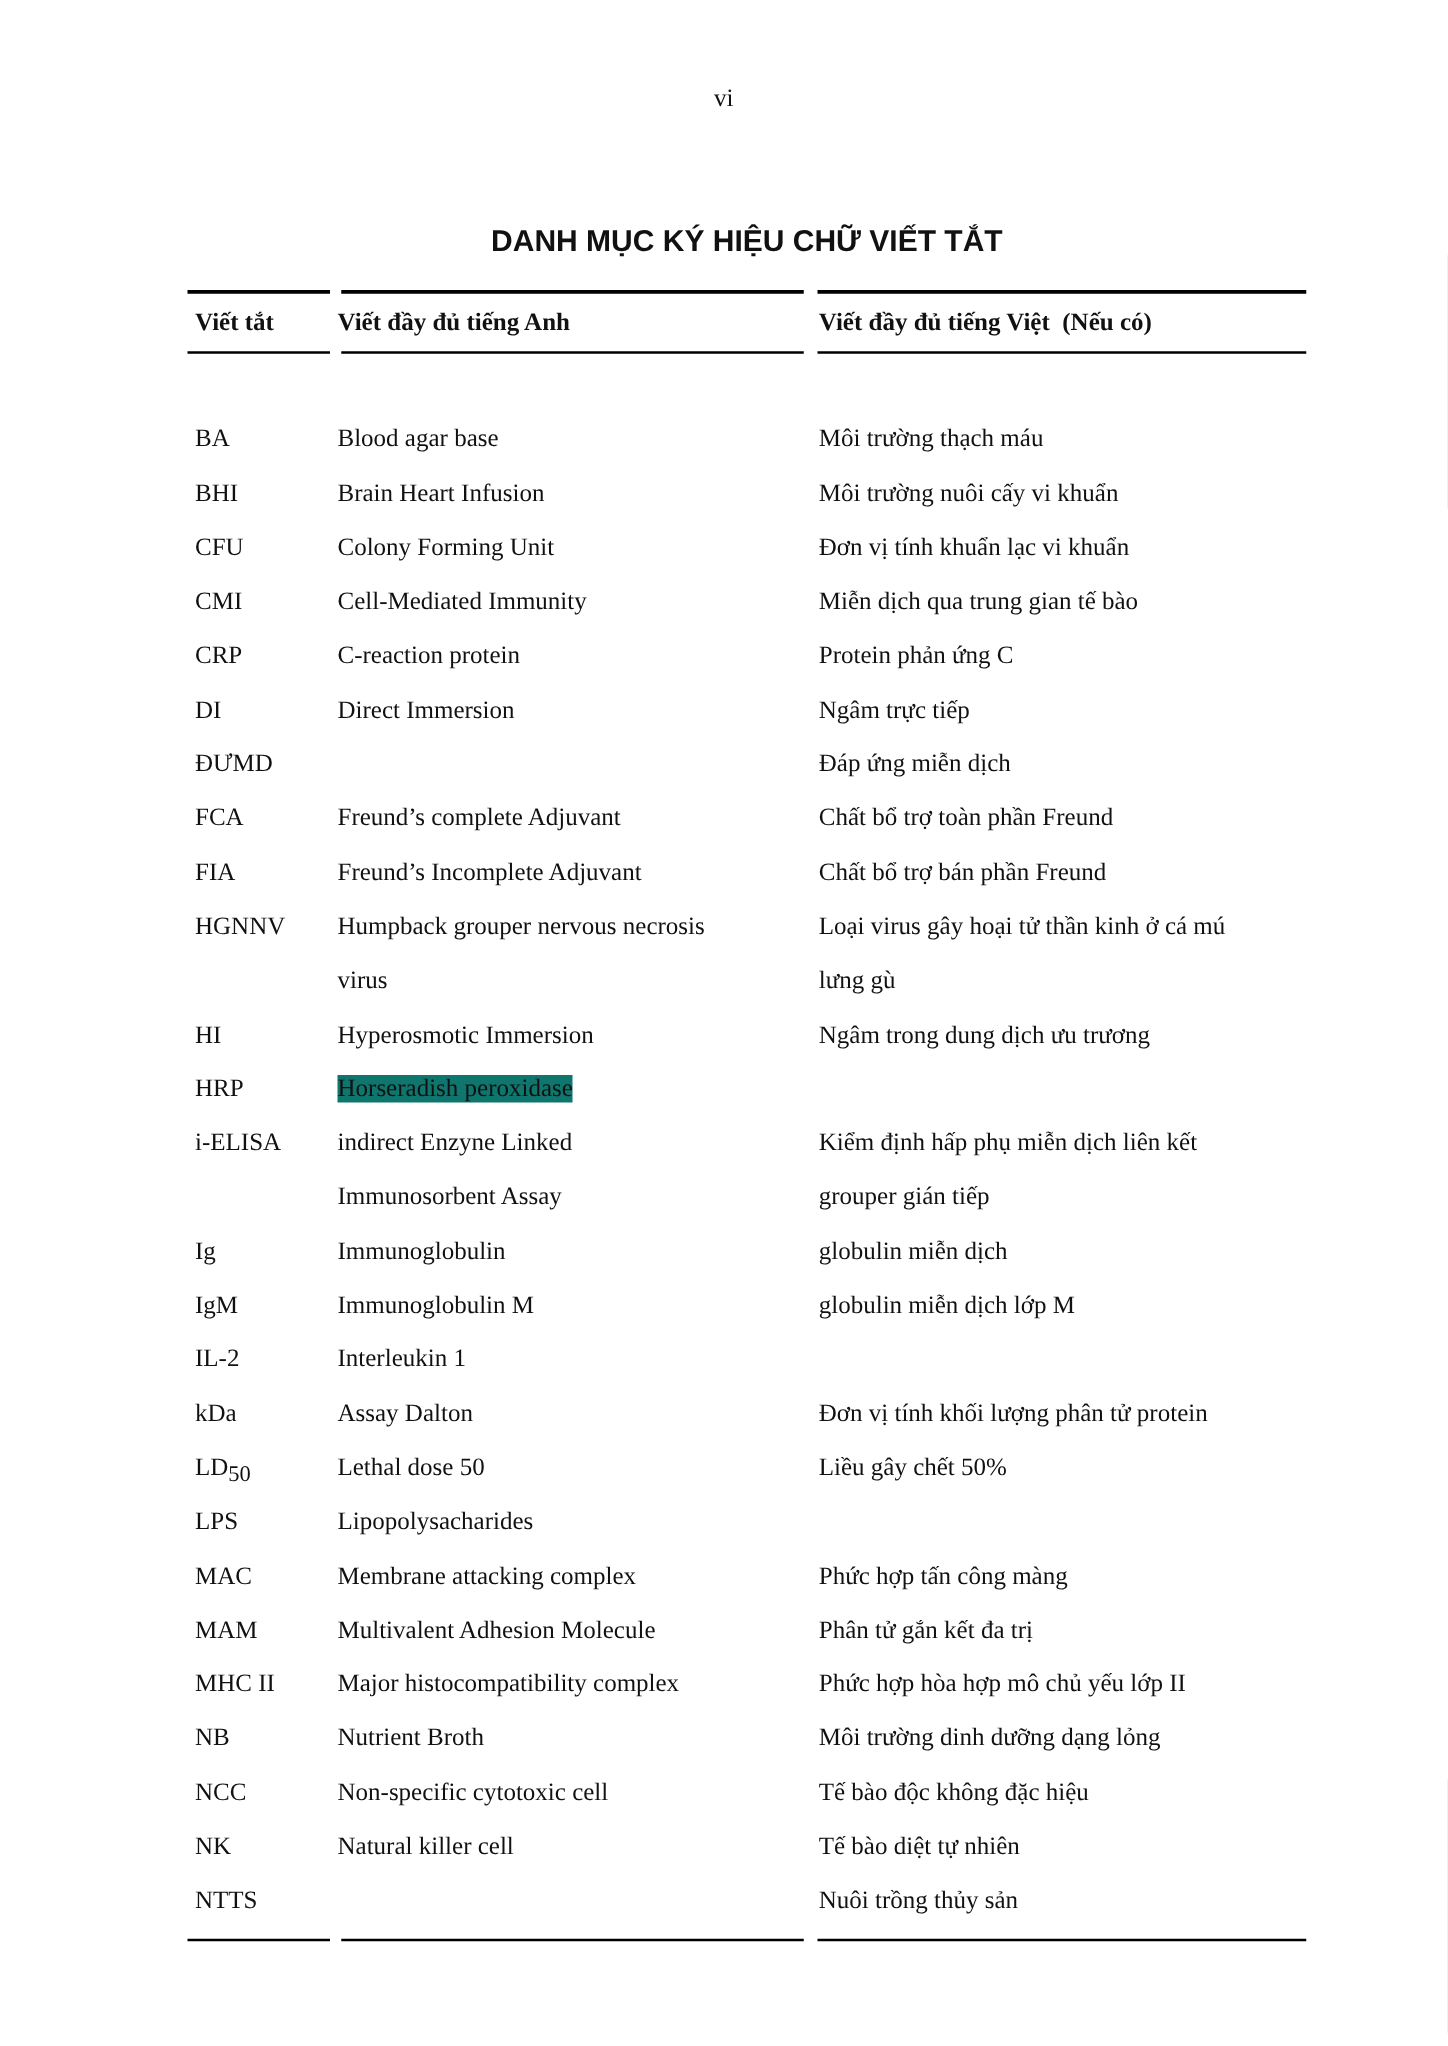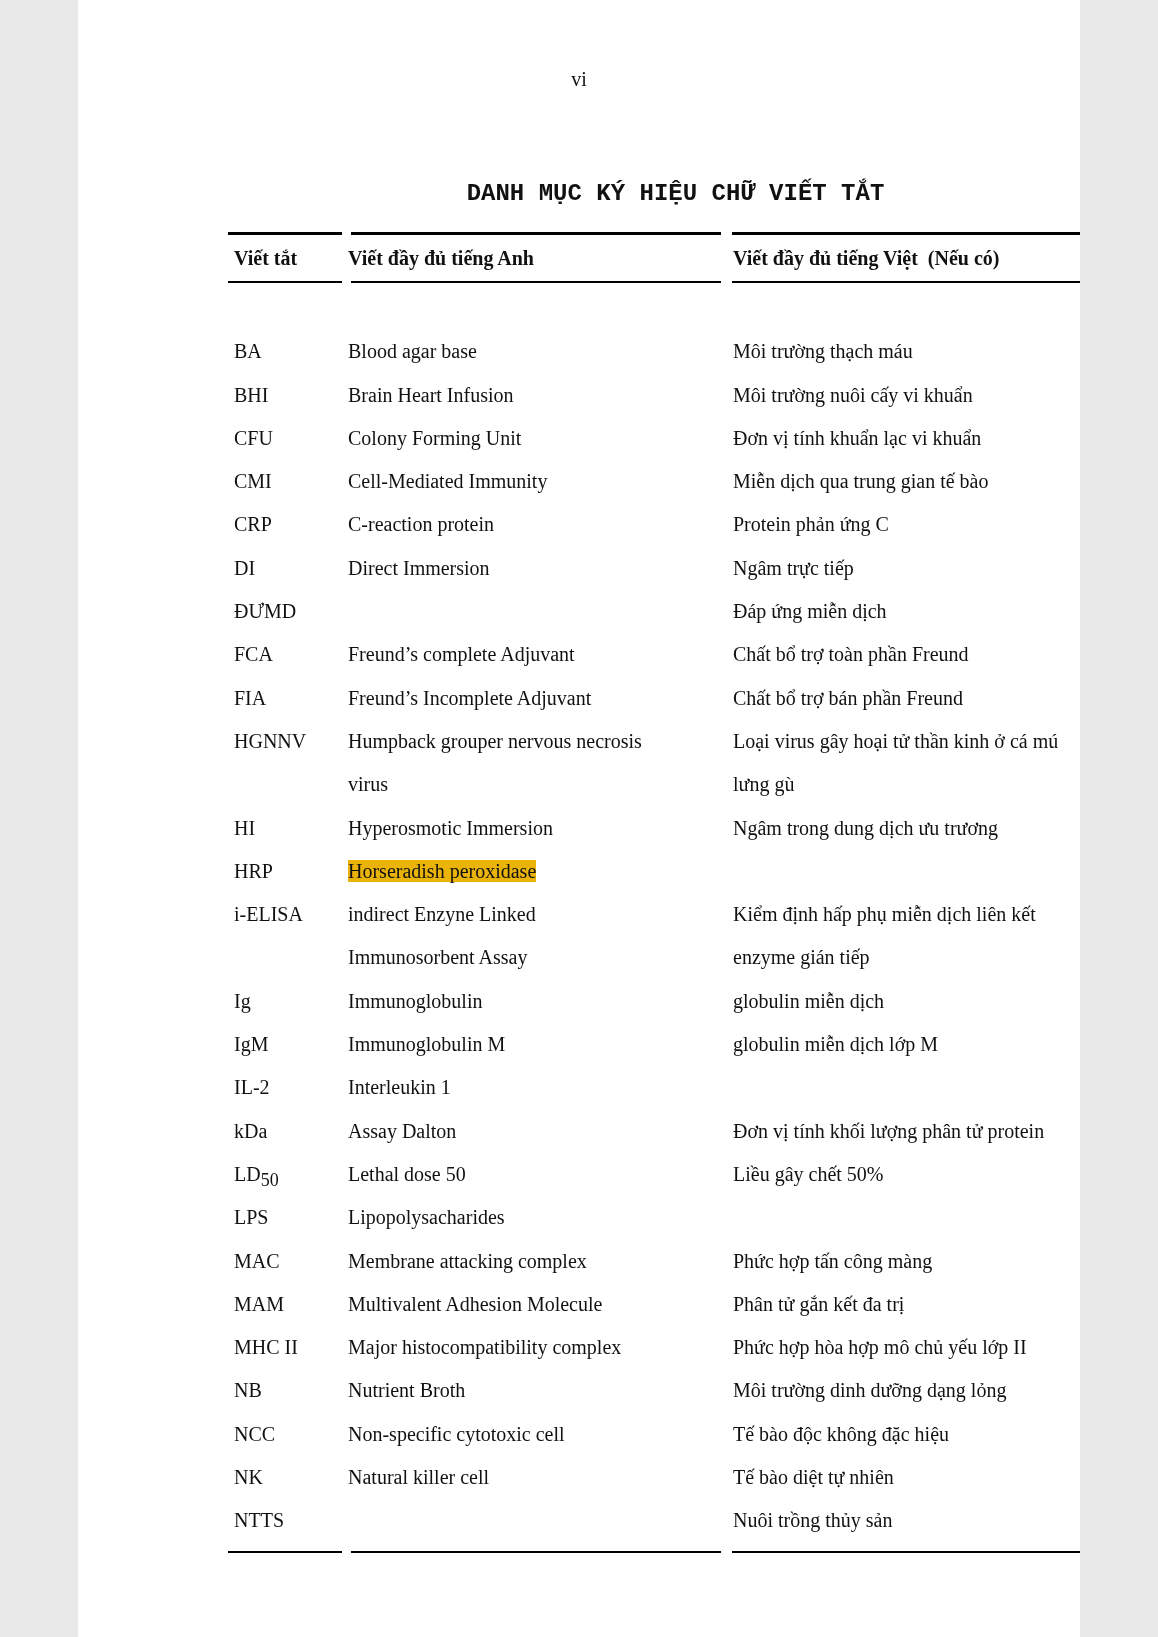--- a/index.html
+++ b/index.html
@@ -1,33 +1,33 @@
 <!DOCTYPE html>
 <html><head>
 <meta charset="utf-8">
 <style>
   html,body { margin:0; padding:0; background:#e8e8e8; }
   .page {
     position:relative;
-    width:1002px; height:1637px;
+    width:1158px; height:1637px;
     background:#ffffff;
     font-family:"Liberation Serif","DejaVu Serif",serif;
     color:#111111;
     overflow:hidden;
     margin:0 auto;
   }
   .pagenum {
     position:absolute; top:68px; left:0; width:100%;
     text-align:center; font-size:20px;
   }
   .title {
     position:absolute; top:180px; left:150px; width:895px;
     margin:0; text-align:center;
     font-size:24px; font-weight:bold;
-    font-family:Liberation Mono, monospace;
+    font-family:Liberation Sans, sans-serif;
   }
   .abbr-table {
     position:absolute; left:150px; top:232px; width:895px;
     font-size:20px;
   }
   .rule { display:flex; }
   .rule .seg { height:2.5px; background:#000; }
   .rule .s1 { width:114px; margin-right:9px; }
   .rule .s2 { width:370px; margin-right:11px; }
   .rule .s3 { width:391px; }
@@ -36,21 +36,21 @@
     font-weight:bold; line-height:43.3px; padding:2px 0 1px 0;
   }
   .c1 { padding-left:6px; }
   .c2 { padding-left:2px; }
   .c3 { padding-left:7px; }
   .tbody { padding:2px 0 8px 0;margin-top:45px; }
   .trow { display:grid; grid-template-columns:118px 380px 397px; }
   .trow .cell { line-height:43.3px; }
   .line { white-space:nowrap; }
   sub.abbr-sub { font-size:18px; line-height:0; }
-  .hl { background:#eab308; }
+  .hl { background:#0f766e; }
 </style>
 </head>
 <body>
 
 <div class="page">
   <div class="pagenum">vi</div>
   <h1 class="title">DANH MỤC KÝ HIỆU CHỮ VIẾT TẮT</h1>
 
   <div class="abbr-table">
     <div class="rule">
@@ -205,21 +205,21 @@
         <div class="trow">
           <div class="cell c1">
             <div class="line">i-ELISA</div>
           </div>
           <div class="cell c2">
             <div class="line">indirect Enzyne Linked</div>
             <div class="line">Immunosorbent Assay</div>
           </div>
           <div class="cell c3">
             <div class="line">Kiểm định hấp phụ miễn dịch liên kết</div>
-            <div class="line">enzyme gián tiếp</div>
+            <div class="line">grouper gián tiếp</div>
           </div>
         </div>
         <div class="trow">
           <div class="cell c1">
             <div class="line">Ig</div>
           </div>
           <div class="cell c2">
             <div class="line">Immunoglobulin</div>
           </div>
           <div class="cell c3">

